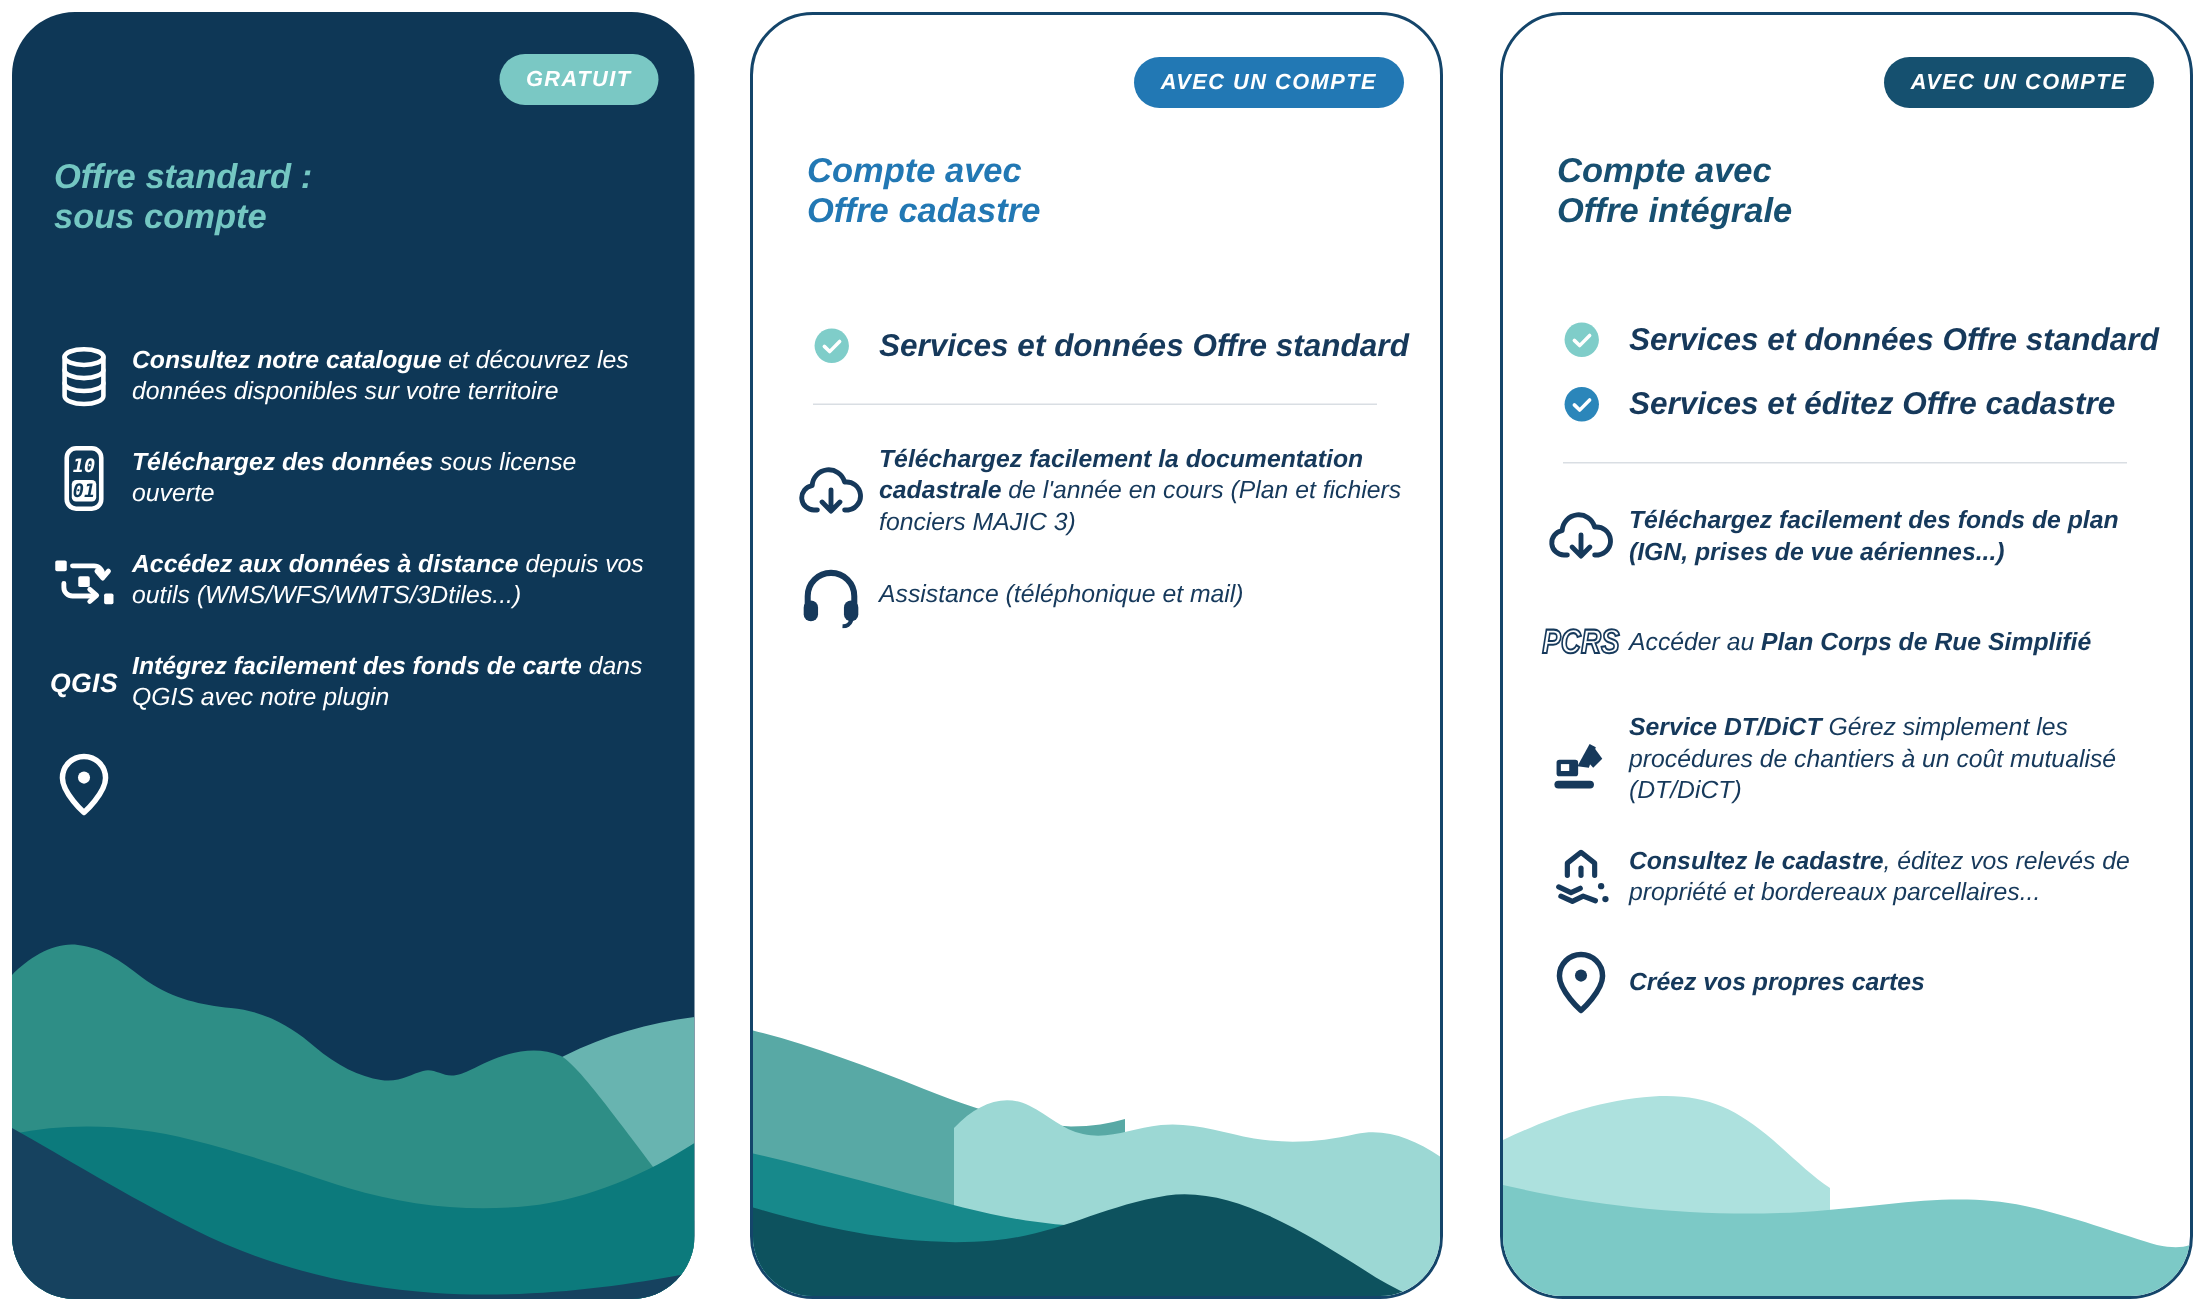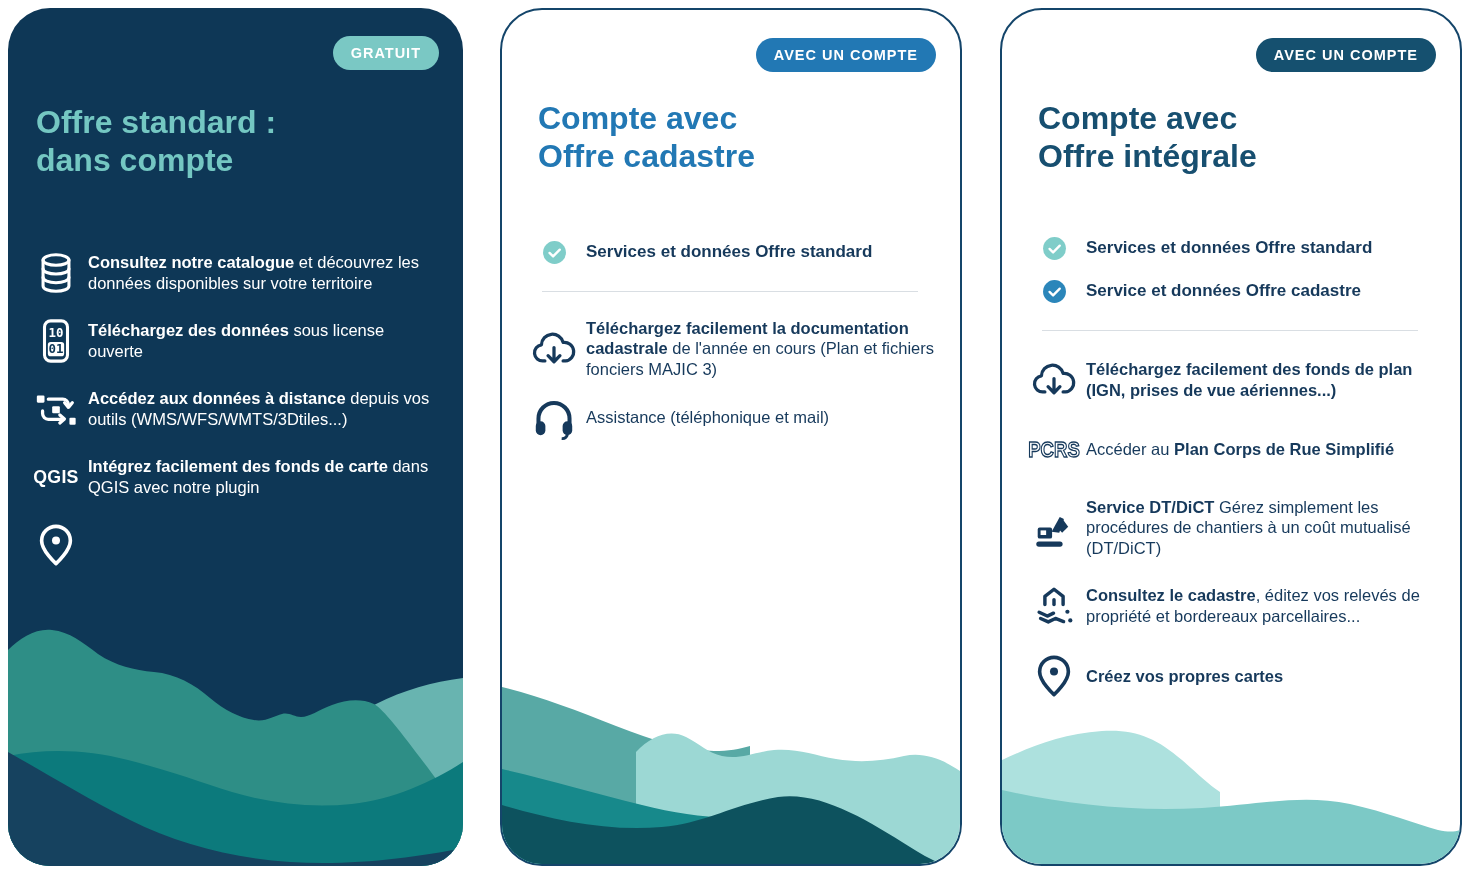--- a/index.html
+++ b/index.html
@@ -1,44 +1,44 @@
 <!DOCTYPE html>
 <html style="--navy-bg: #0E3756; --teal-title: #74C7C2; --gratuit-badge-bg: #7AC8C4; --blue: #2278B4; --dark-badge-bg: #15506F; --dark-title: #174F70; --body-text: #16395B; --icon-navy: #16395B; --check-teal: #7FCDC9; --check-blue: #2B86BA; --divider: #D9DEE3; --card-border: #14456A; --w1-light: #68B4B0; --w1-mid: #2E8E86; --w1-dark: #0C7A7C; --w1-navy: #16425F; --w2-mid: #58A9A5; --w2-pale: #9CD8D4; --w2-band: #17898B; --w2-dark: #0D525E; --w3-pale: #ADE1DE; --w3-mid: #7CC9C6;"><head>
 <meta charset="utf-8">
 <style>
   * { box-sizing: border-box; }
   html,body { margin:0; padding:0; background:#ffffff; }
   body { width:1466px; height:874px; font-family:"Liberation Sans", sans-serif; overflow:hidden; }
-  .canvas { position:relative; width:1202px; height:874px; }
+  .canvas { position:relative; width:1202px; height:874px;font-style:italic; }
 
   .card { position:absolute; top:8px; height:858px; border-radius:42px; overflow:hidden; }
   .card-1 { left:8px;   width:455px; background:var(--navy-bg); }
   .card-2 { left:500px; width:462px; background:#fff; border:2.5px solid var(--card-border); }
   .card-3 { left:1000px;width:462px; background:#fff; border:2.5px solid var(--card-border); }
 
   .badge { position:absolute; top:28px; right:24px; color:#fff; font-weight:bold;
            font-size:14.5px; letter-spacing:1px; padding:9px 18px; border-radius:20px; white-space:nowrap; }
   .card-1 .badge { background:var(--gratuit-badge-bg); }
   .card-2 .badge { background:var(--blue); }
   .card-3 .badge { background:var(--dark-badge-bg); }
 
-  .title { margin:90px 0 0 36px; font-size:32px; line-height:1.18; font-weight:bold; }
+  .title { margin:90px 0 0 36px; font-size:23px; line-height:1.18; font-weight:bold; }
   .title span { display:block; }
   .card-1 .title { color:var(--teal-title); margin-left:28px; margin-top:96px; }
   .card-2 .title { color:var(--blue); }
   .card-3 .title { color:var(--dark-title); }
 
   .included { display:flex; flex-direction:column; gap:18px; margin:64px 16px 0 20px; }
   .card-3 .included { margin-top:60px; }
   .included-row { display:flex; align-items:center; }
   .feat-check { flex:0 0 64px; display:flex; justify-content:center; }
   .feat-check svg { width:25px; height:25px; }
   .check-teal { color:var(--check-teal); }
   .check-blue { color:var(--check-blue); }
-  .included-row p { margin:0; font-weight:bold; font-size:17px; color:var(--body-text); }
+  .included-row p { margin:0; font-weight:bold; font-size:21px; color:var(--body-text); }
 
   .divider { height:1px; background:var(--divider); margin:26px 42px 0 40px; }
 
   .features { display:flex; flex-direction:column; }
   .card-1 .features { margin:70px 14px 0 16px; gap:22px; }
   .card-2 .features { margin:26px 14px 0 20px; gap:14px; }
   .card-3 .features { margin:26px 10px 0 20px; gap:24px; }
   .feature-row { display:flex; align-items:center; }
   .feat-icon { flex:0 0 64px; display:flex; justify-content:center; align-items:center; }
   .feat-icon svg { width:46px; height:46px; }
@@ -133,21 +133,21 @@
     <rect x="5.5" y="38" width="27.5" height="5.5" rx="2.75" fill="currentColor"></rect>
   </symbol>
 </svg>
 
 <div class="canvas">
 
   <section class="card card-1">
     <div class="badge">GRATUIT</div>
     <h2 class="title">
       <span>Offre standard :</span>
-      <span>dans compte</span>
+      <span>sous compte</span>
     </h2>
     <div class="features" id="card1-features">
         <div class="feature-row">
           <span class="feat-icon database-icon">
             <svg viewBox="0 0 48 48" aria-hidden="true">
               <use href="#database-icon"></use>
             </svg>
           </span>
           <p class="feat-text"><span class="b">Consultez notre catalogue</span><span> et découvrez les données disponibles sur votre territoire</span></p>
         </div>
@@ -248,21 +248,21 @@
             </svg>
           </span>
           <p>Services et données Offre standard</p>
         </div>
         <div class="included-row">
           <span class="feat-check check-blue">
             <svg viewBox="0 0 48 48" aria-hidden="true">
               <use href="#check-circle-icon"></use>
             </svg>
           </span>
-          <p>Service et données Offre cadastre</p>
+          <p>Services et éditez Offre cadastre</p>
         </div>
       </div>
     <div class="divider"></div>
     <div class="features" id="card3-features">
         <div class="feature-row">
           <span class="feat-icon cloud-download-icon">
             <svg viewBox="0 0 48 48" aria-hidden="true">
               <use href="#cloud-download-icon"></use>
             </svg>
           </span>

